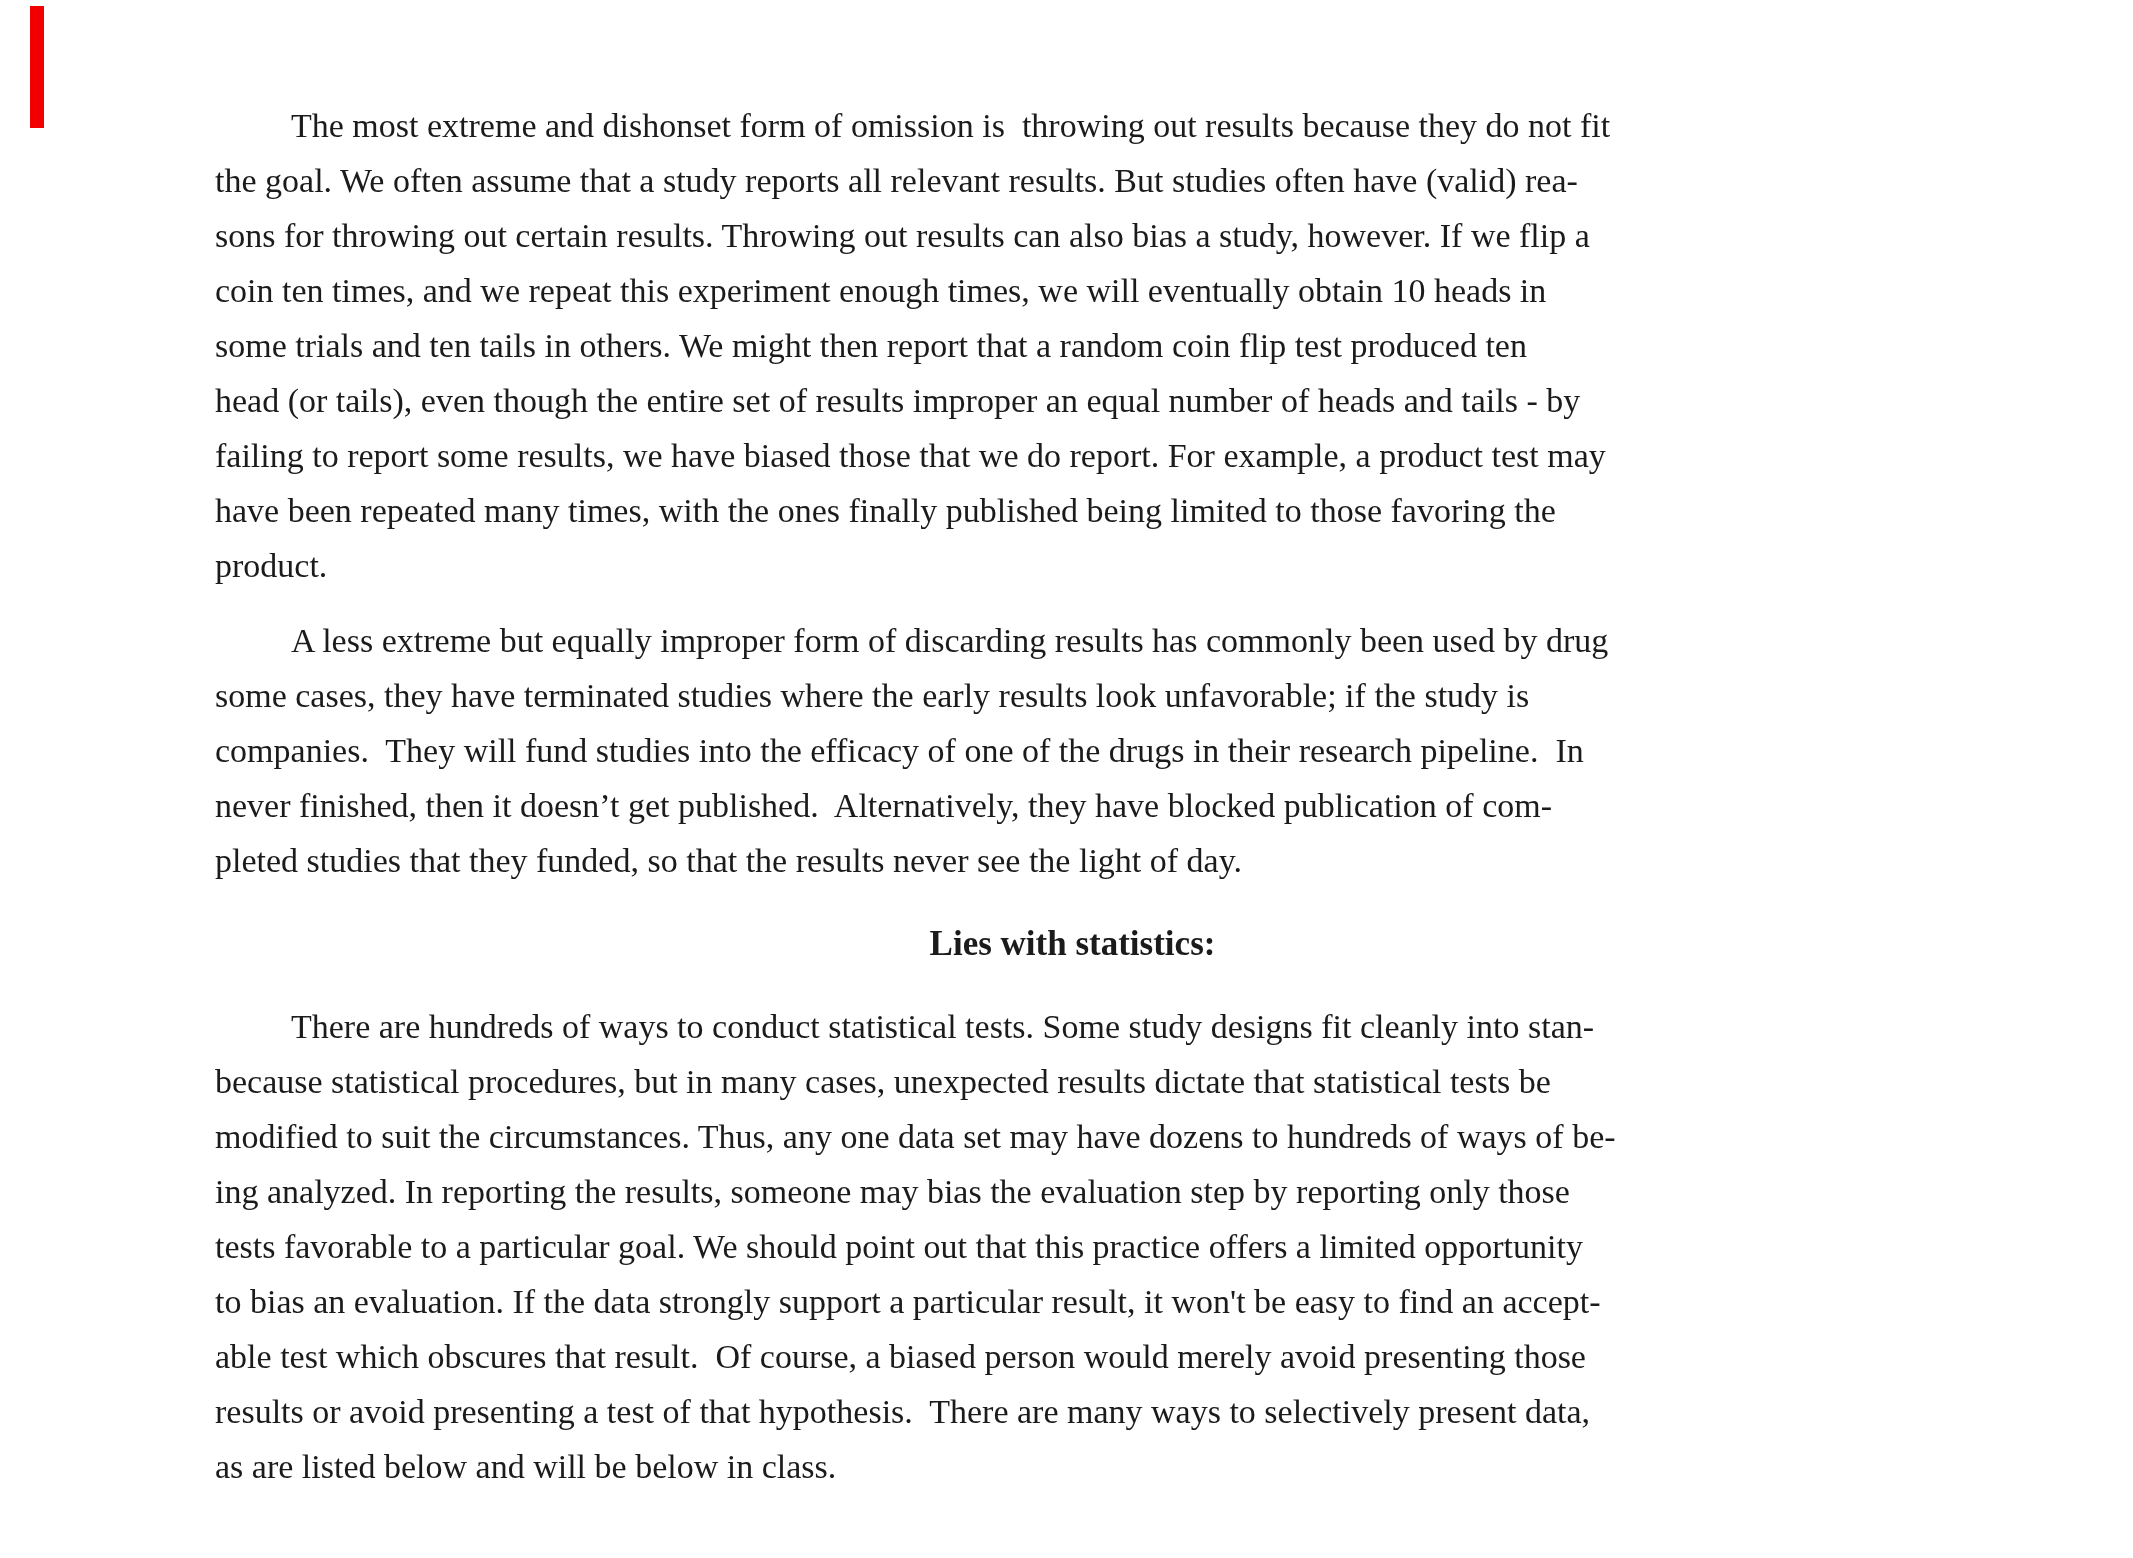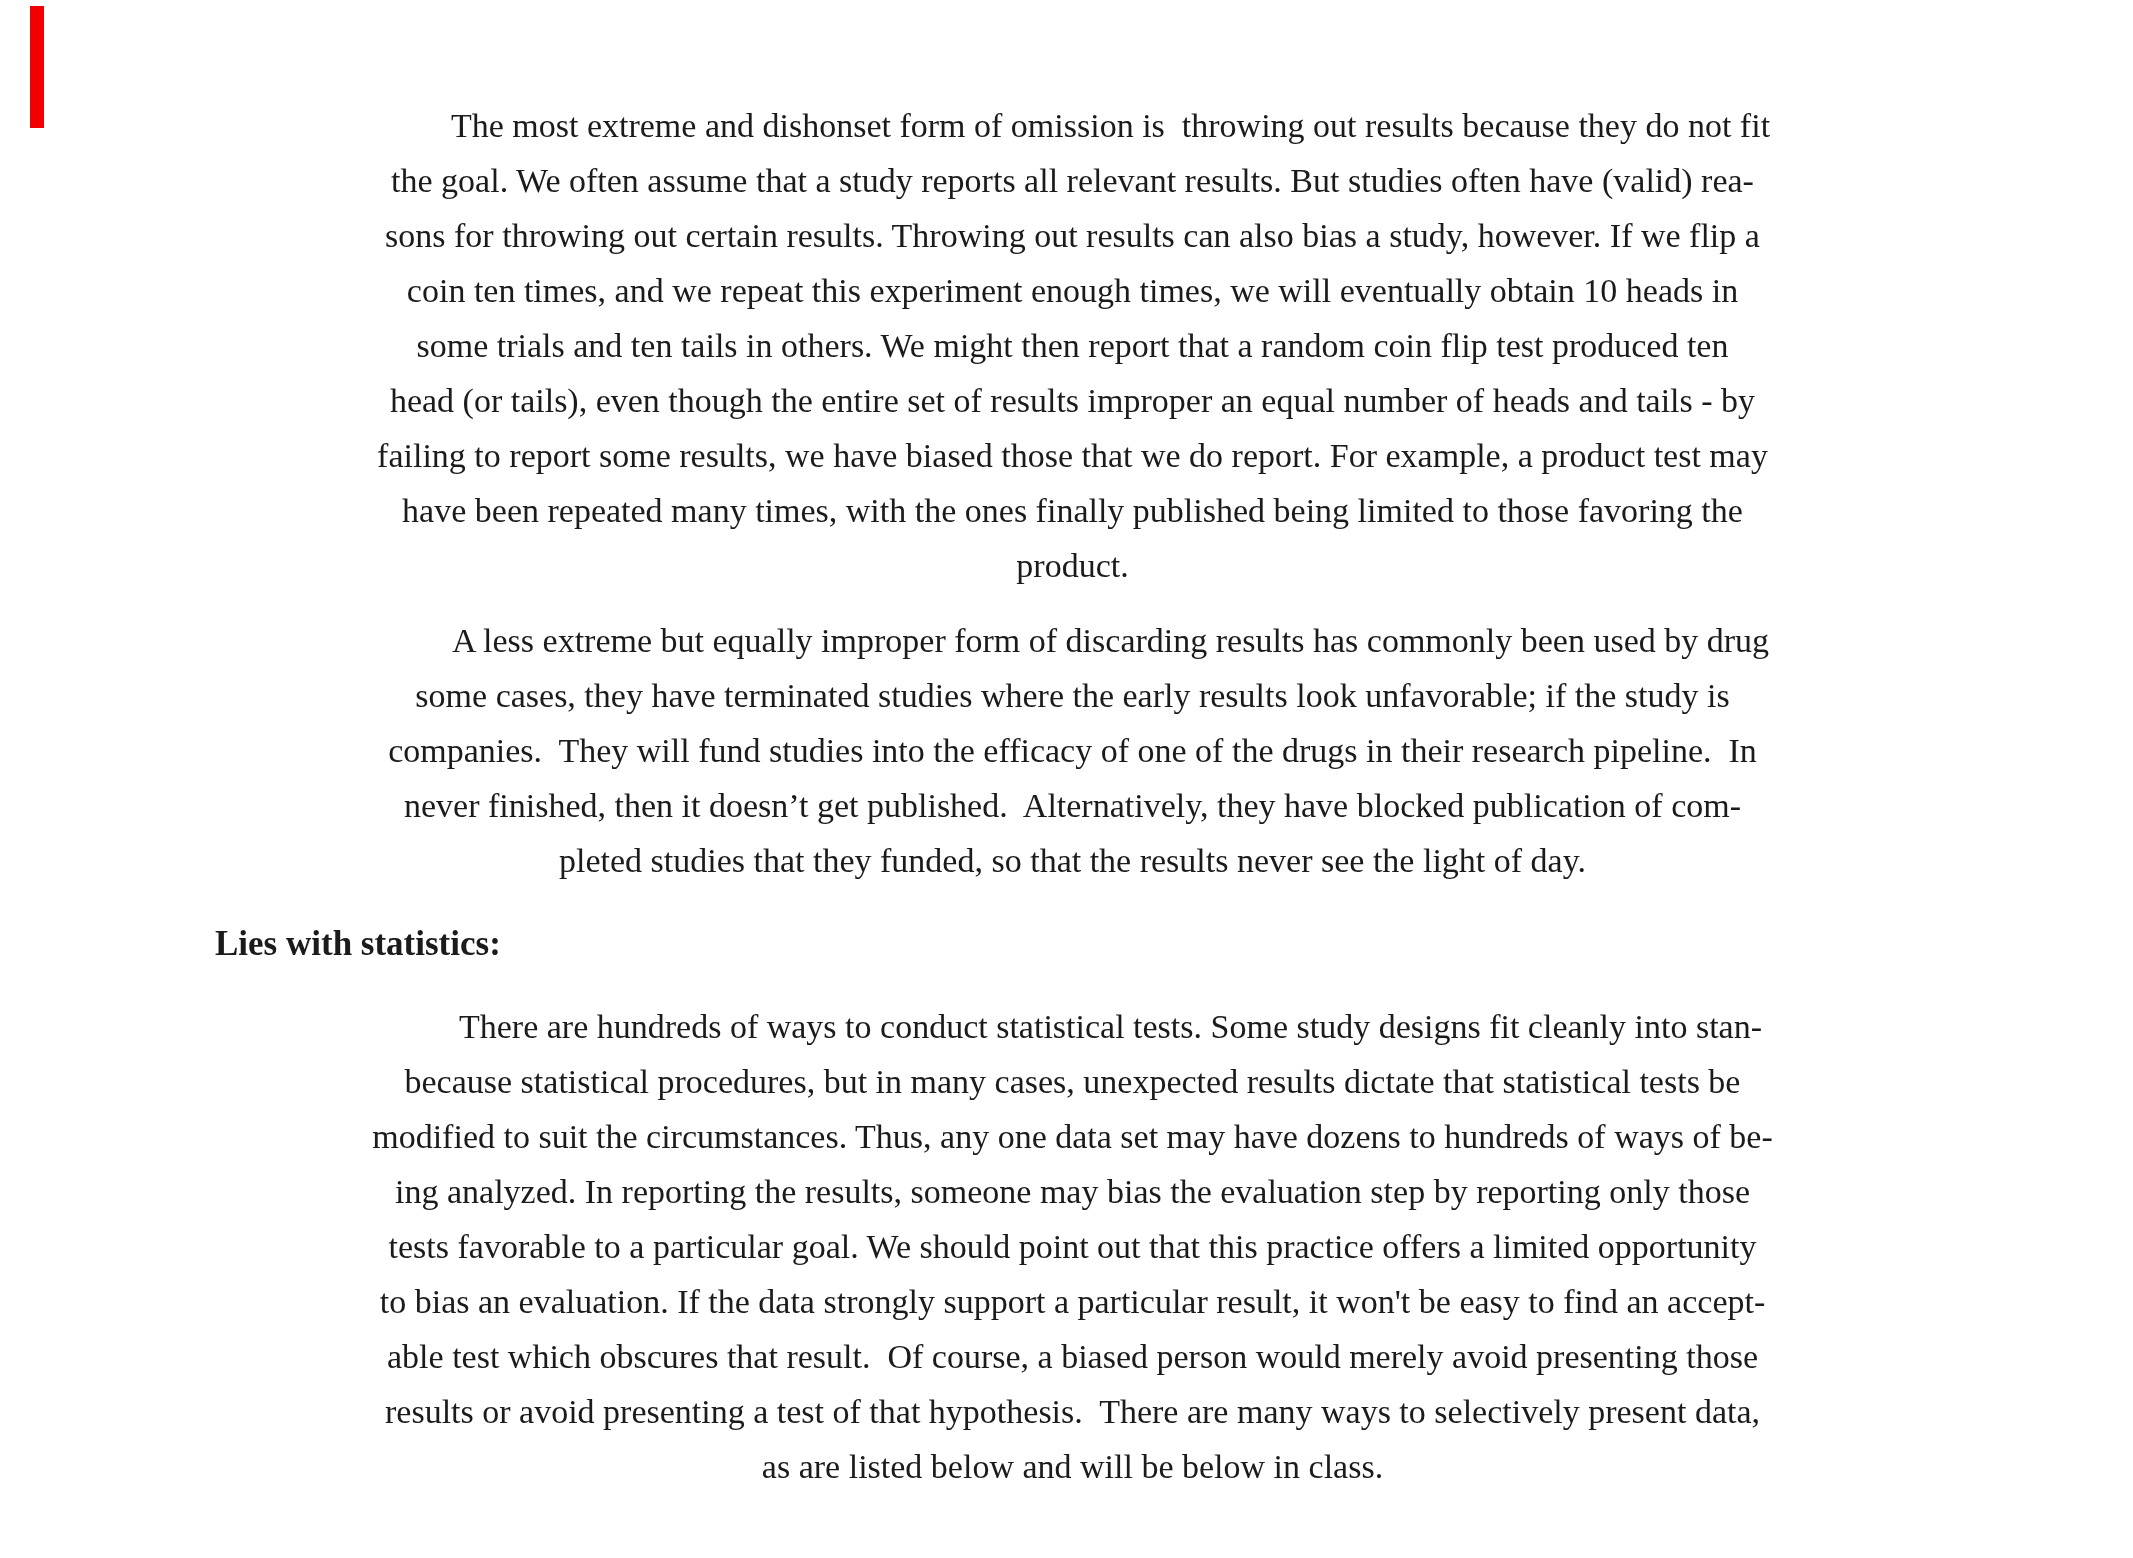--- a/index.html
+++ b/index.html
@@ -36,32 +36,31 @@
     font-size: 34px;
     line-height: 55px;
   }
   .para {
     margin: 0 0 20px 0;
     padding: 0;
   }
   .line {
     display: block;
     white-space: pre;   
-    text-align: center;
   }
   .line.indent {
     padding-left: 76px;
   }
   .heading {
     margin: 28px 0 28px 0;
     padding: 0;
     font-size: 35px;
     font-weight: bold;
     line-height: 55px;
-    text-align: left;
+    text-align: center;
     white-space: pre;
   }
 </style>
 </head>
 <body>
 
 <div class="page">
 
   <div class="red-marker"></div>
 

